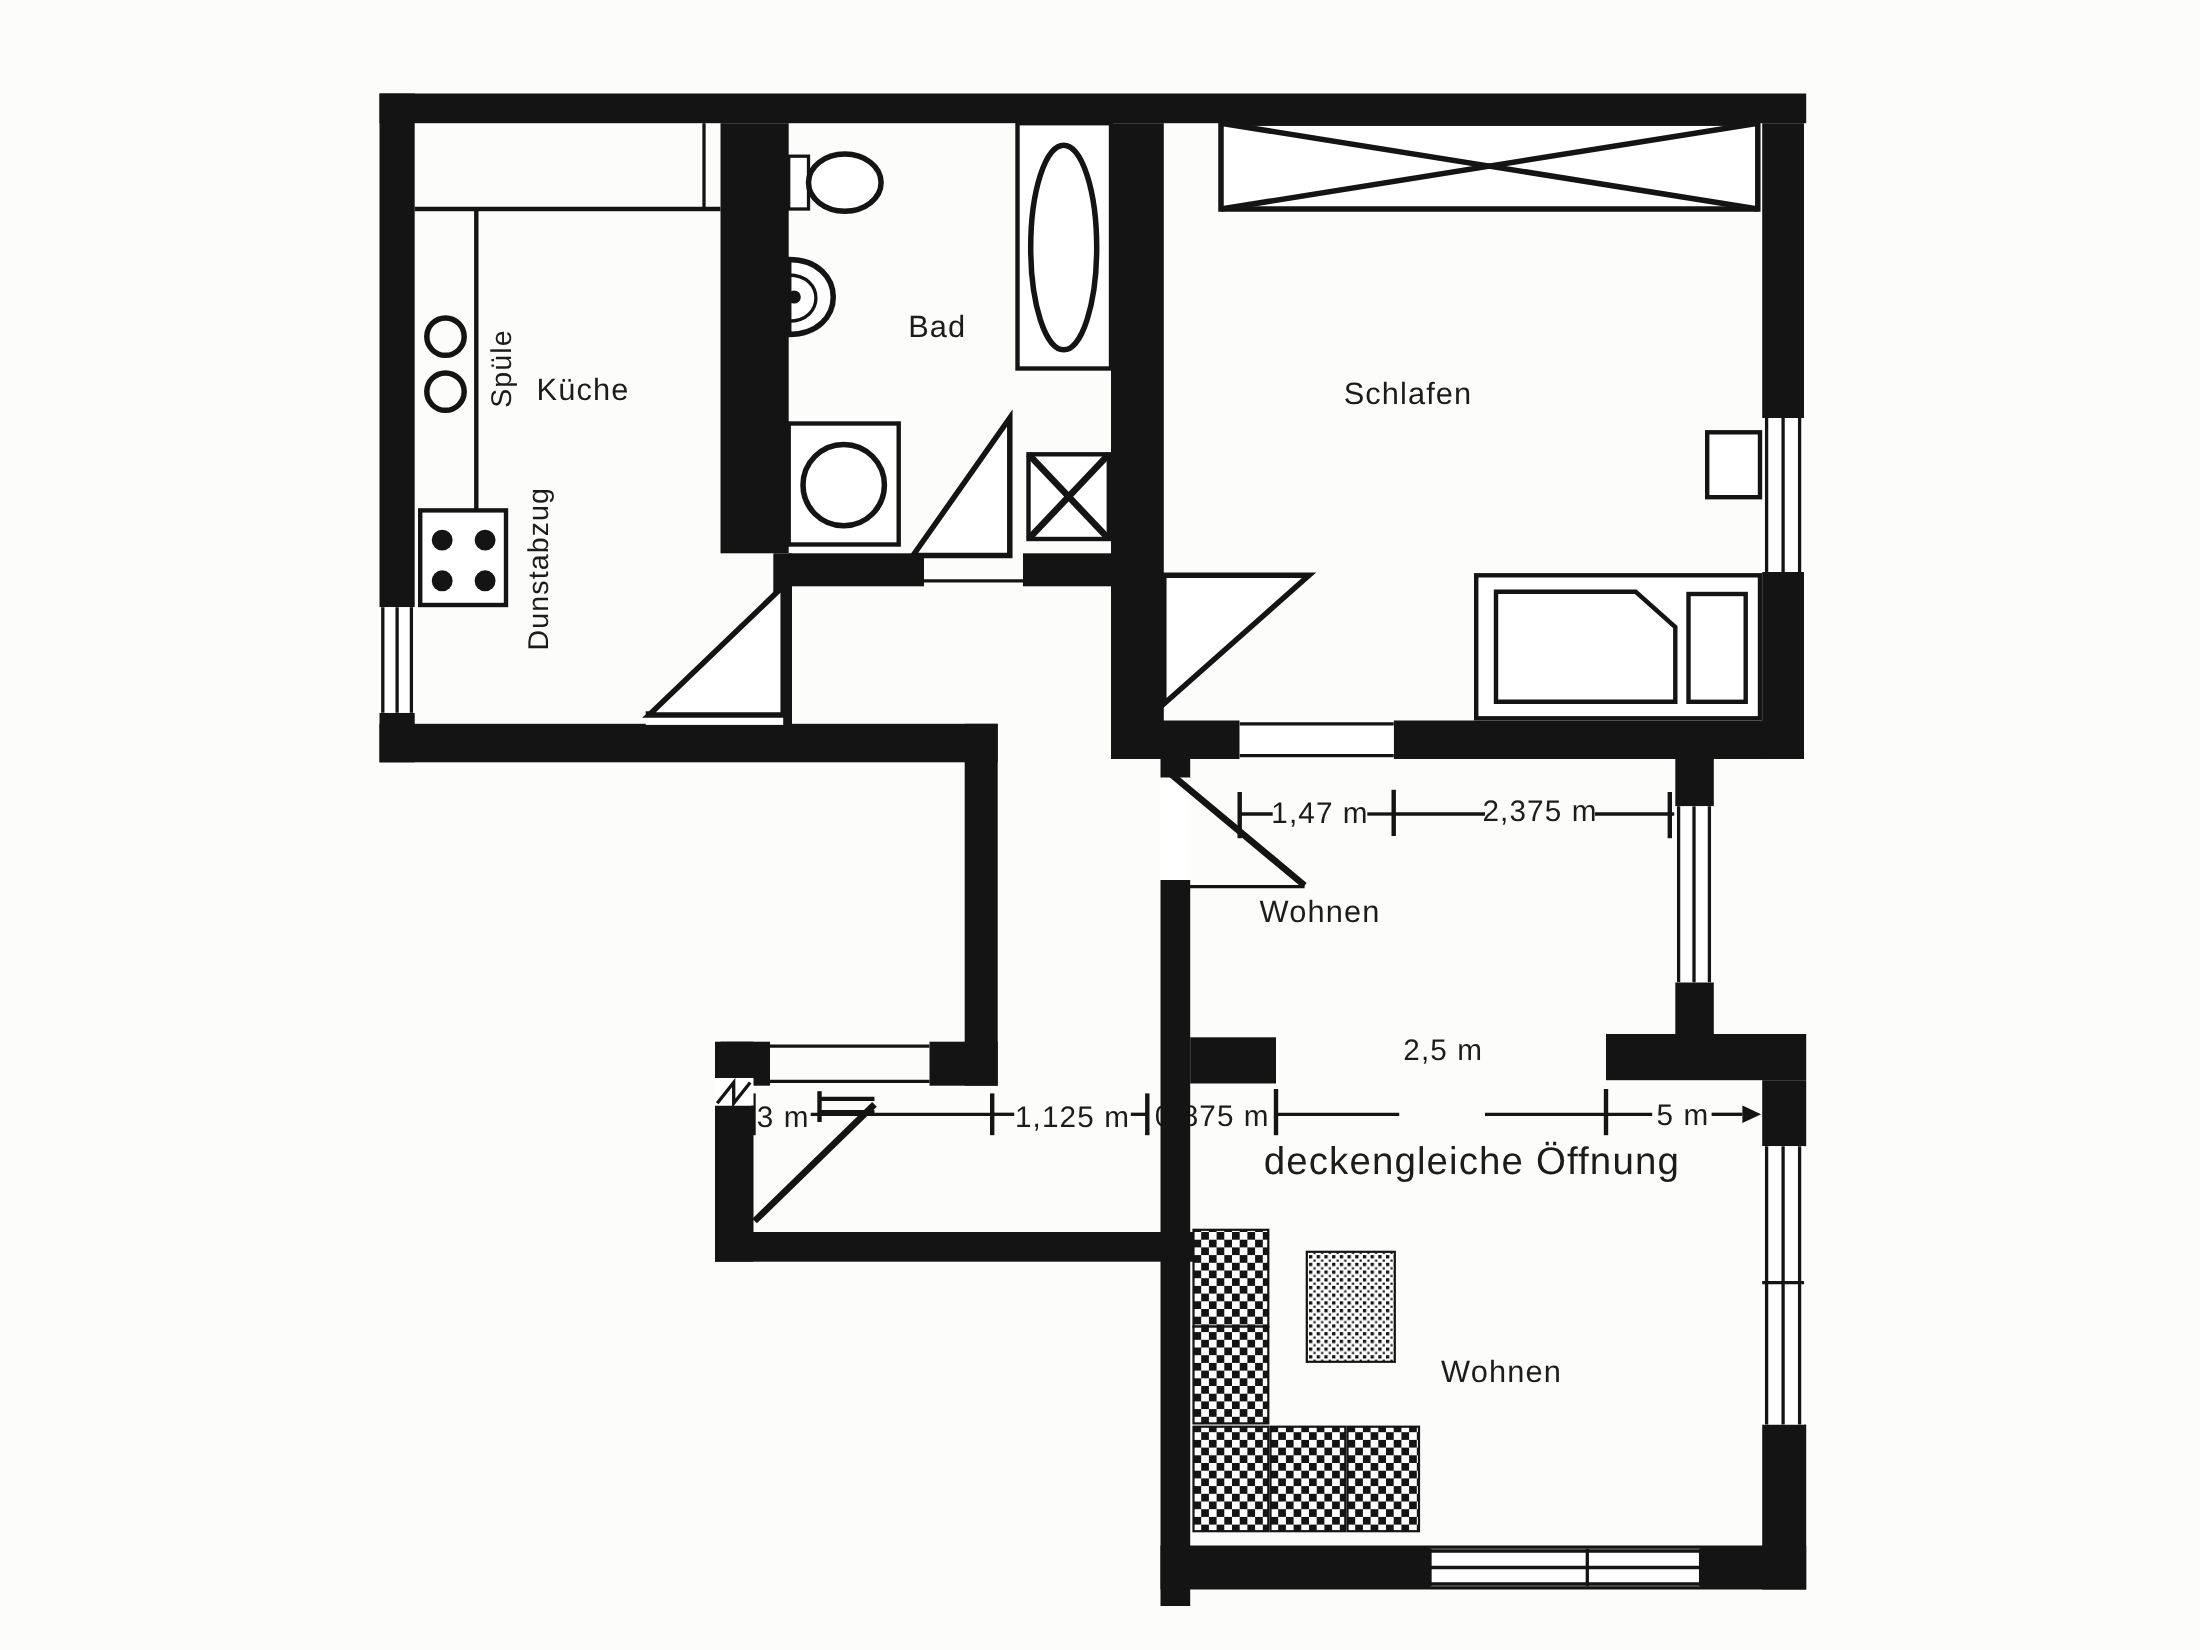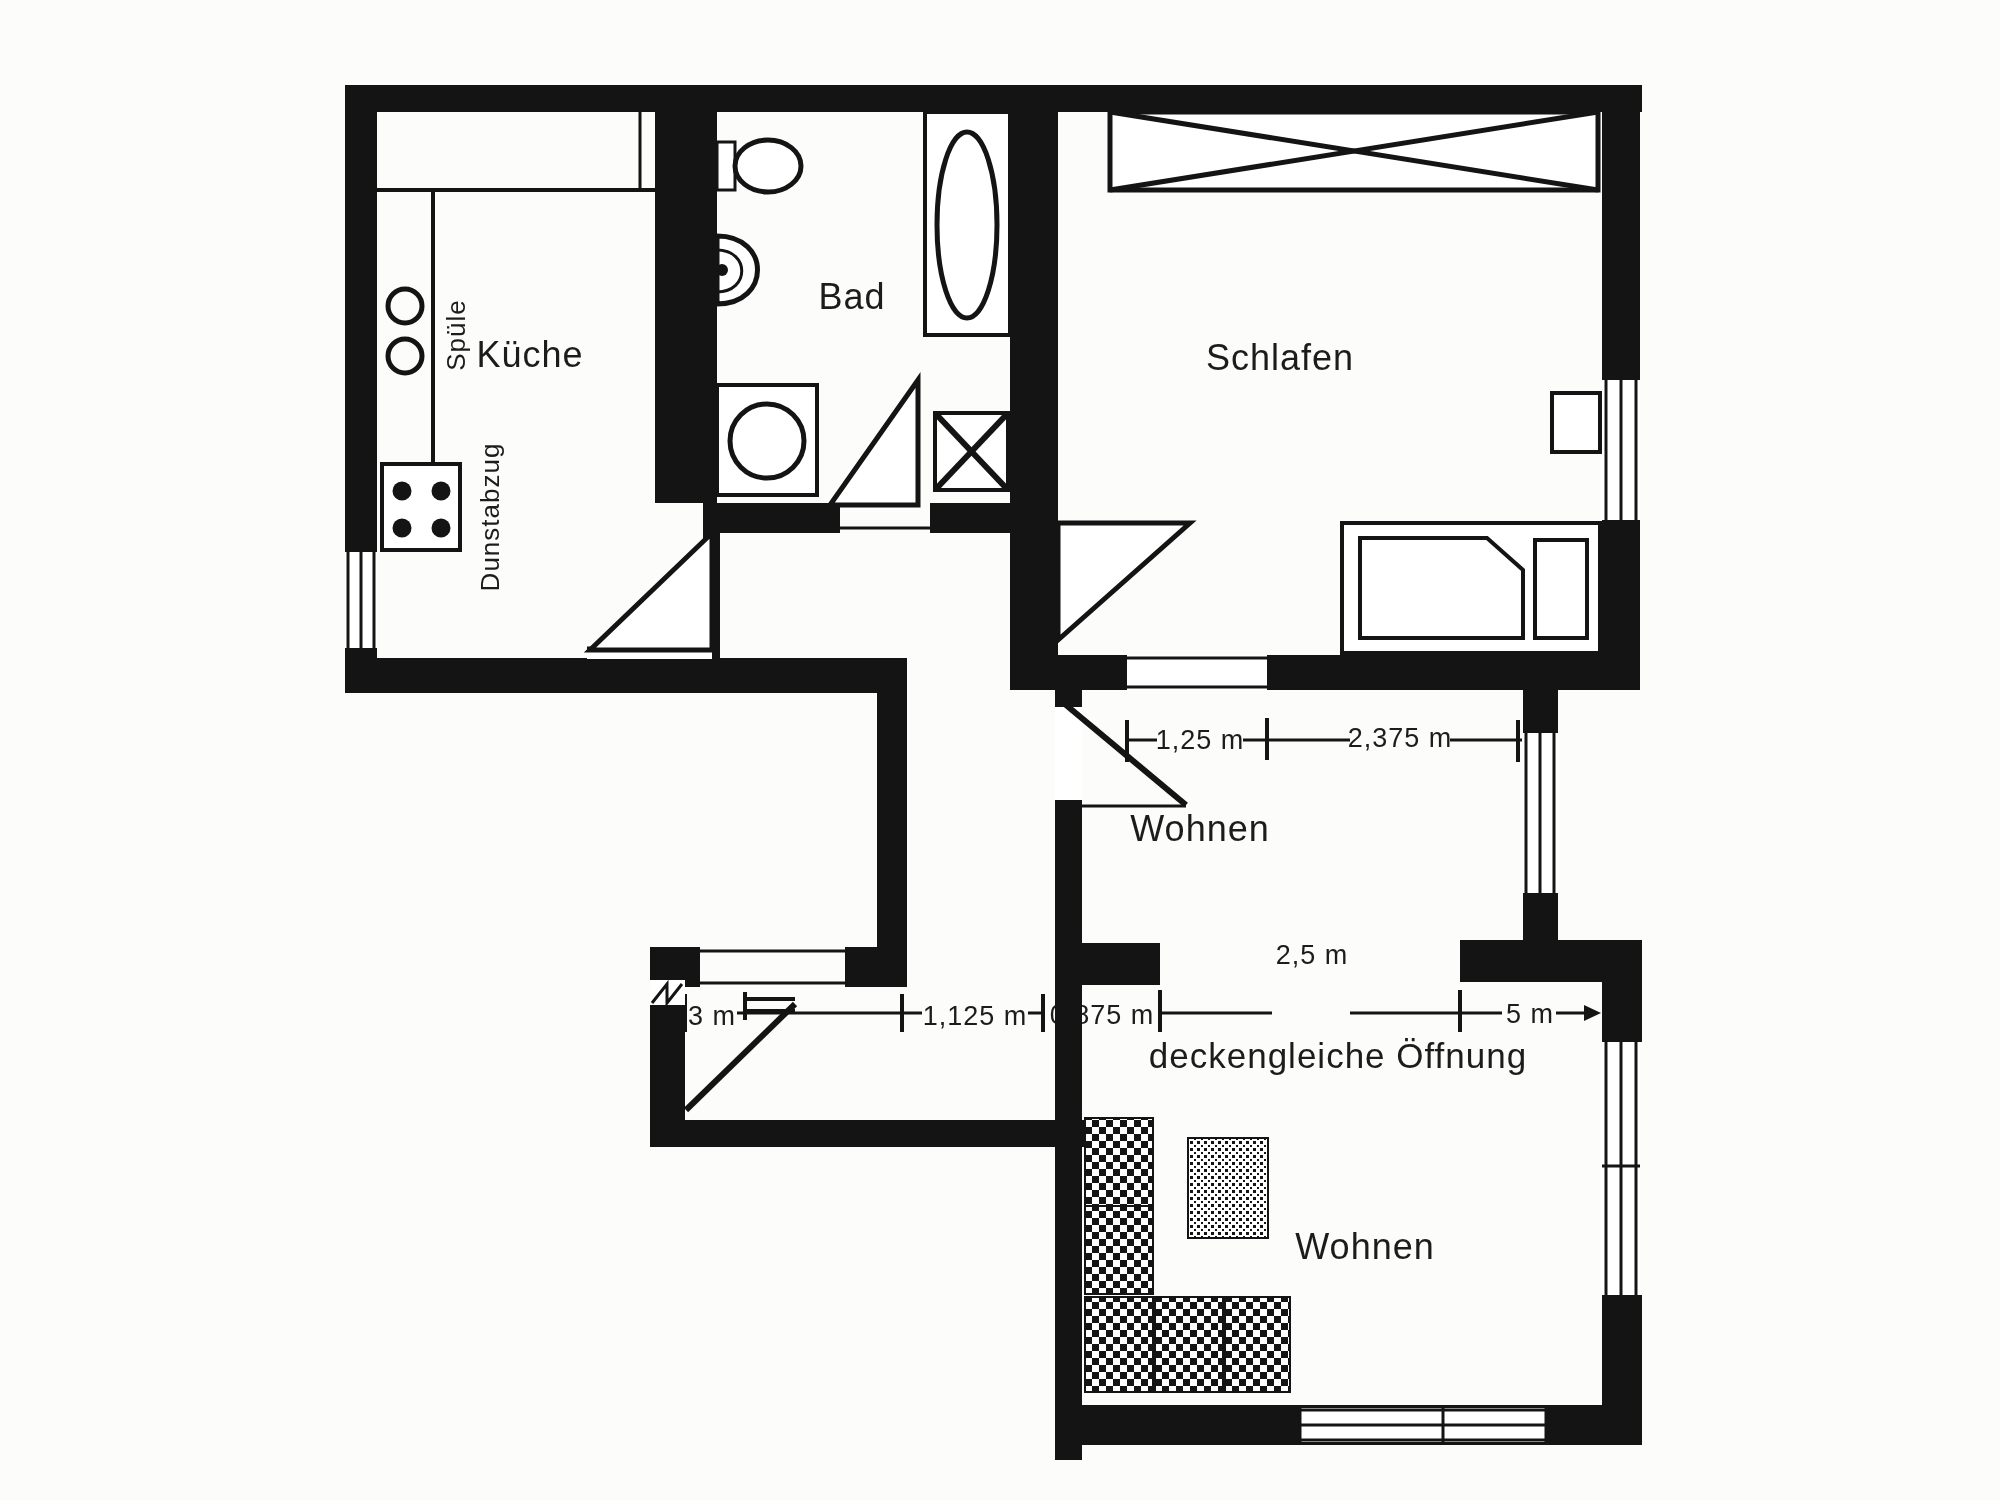--- a/index.html
+++ b/index.html
@@ -4,21 +4,21 @@
 <title>Grundriss</title>
 <style>
   html,body { margin:0; padding:0; background:#ffffff; }
   #canvas { position:relative; width:2000px; height:1500px; background:#fcfcfb; overflow:hidden;
             font-family:"Liberation Sans", sans-serif; }
   #canvas svg { position:absolute; left:0; top:0; }
   .layer1 { z-index:1; } .layer3 { z-index:3; }
   .lbl { position:absolute; transform:translate(-50%,-50%); white-space:nowrap;
          color:#1c1c1c; letter-spacing:1px; z-index:4; }
   .lbl.under { z-index:2; }
-  .lbl.room { font-size:36px; }
+  .lbl.room { font-size:28px; }
   .lbl.dim  { font-size:27px; }
   .lbl.note { font-size:35px; }
   .lbl.vert { transform:translate(-50%,-50%) rotate(-90deg); font-size:26px; }
 </style>
 </head>
 <body>
 
 <div id="canvas">
 
   <svg class="layer1" width="2000" height="1500" viewBox="0 0 2000 1500">
@@ -243,21 +243,21 @@
   </svg>
 
   <span class="lbl vert" style="left:456px; top:335px;">Spüle</span>
   <span class="lbl vert" style="left:490px; top:517px;">Dunstabzug</span>
   <span class="lbl room" style="left:530px; top:355px;">Küche</span>
   <span class="lbl room" style="left:852px; top:297px;">Bad</span>
   <span class="lbl room" style="left:1280px; top:358px;text-align:right;">Schlafen</span>
   <span class="lbl room" style="left:1200px; top:829px;">Wohnen</span>
   <span class="lbl room" style="left:1365px; top:1247px;">Wohnen</span>
 
-  <span class="lbl dim" style="left:1200px; top:740px;">1,25 m</span>
+  <span class="lbl dim" style="left:1200px; top:740px;">1,47 m</span>
   <span class="lbl dim" style="left:1400px; top:738px;">2,375 m</span>
   <span class="lbl dim" style="left:712px; top:1016px;text-align:center;">3 m</span>
   <span class="lbl dim" style="left:975px; top:1016px;">1,125 m</span>
   <span class="lbl dim" style="left:1312px; top:955px;">2,5 m</span>
   <span class="lbl dim" style="left:1530px; top:1014px;">5 m</span>
   <span class="lbl note" style="left:1338px; top:1056px;">deckengleiche Öffnung</span>
 
 </div>
 
 </body></html>

